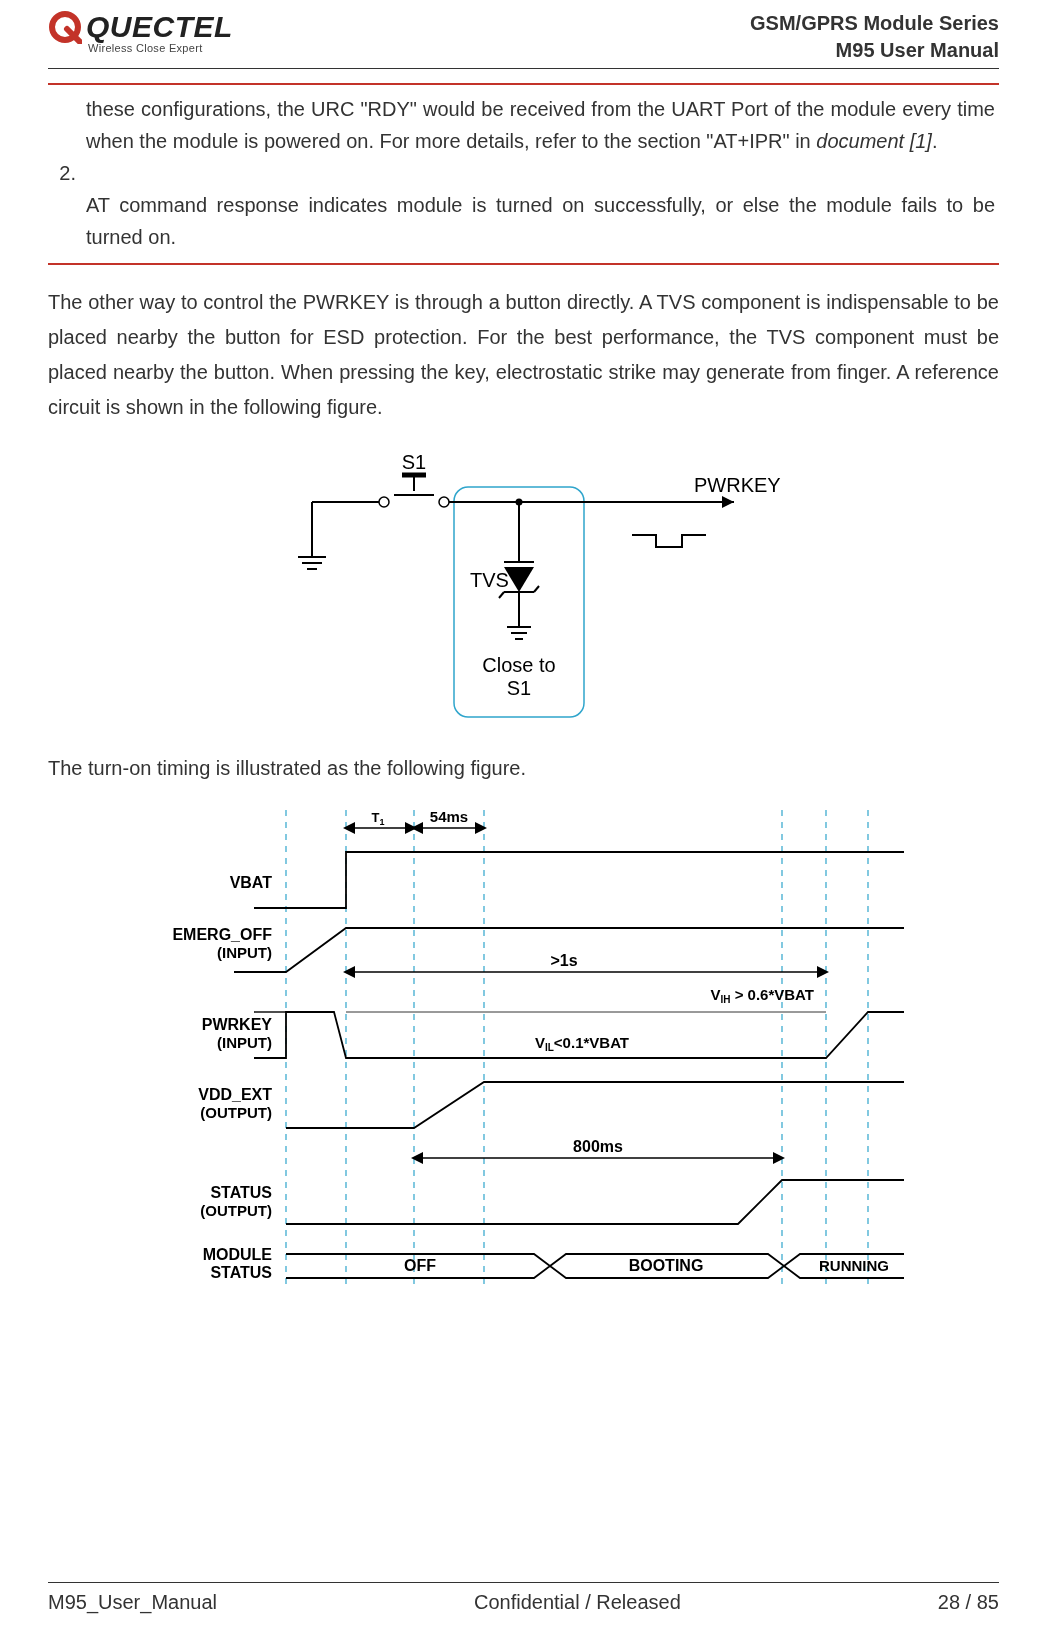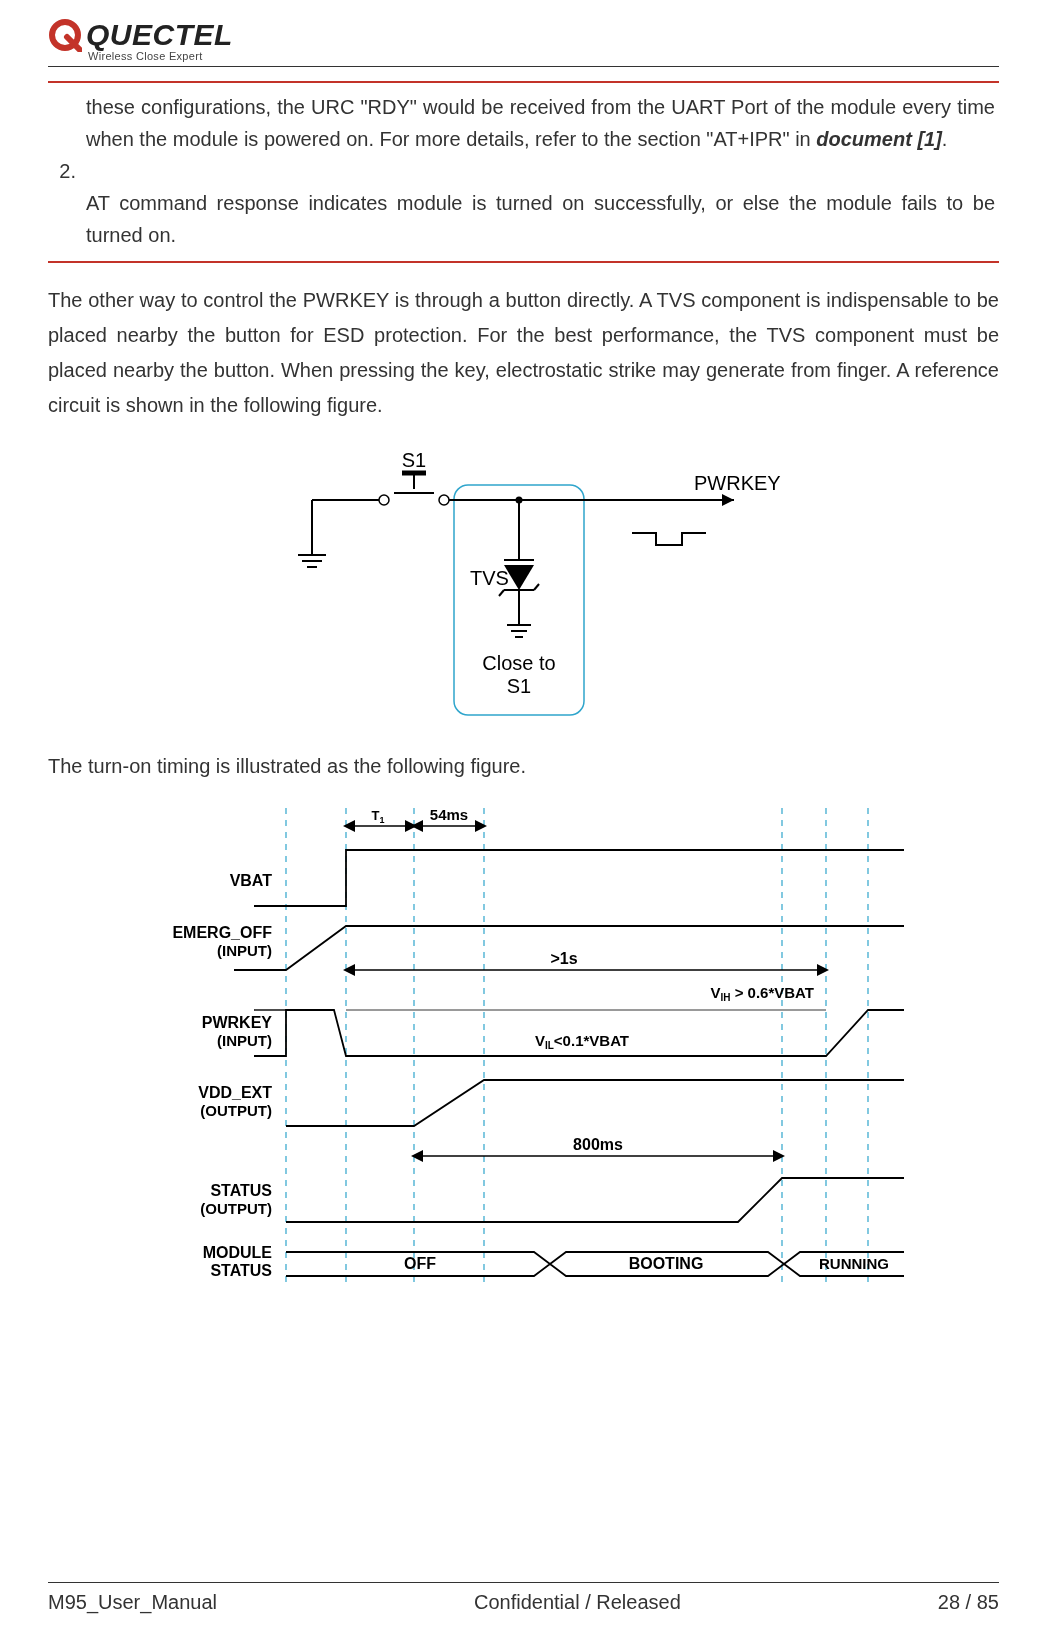--- a/index.html
+++ b/index.html
@@ -9,21 +9,21 @@
     font-family: Arial, Helvetica, sans-serif;
     background: #fff;
     color: #333;
     position: relative;
     padding: 0 48px;
   }
   .header {
     display: flex;
     justify-content: space-between;
     align-items: flex-start;
-    padding-top: 18px;
+    padding-top: 10px;
     padding-bottom: 4px;
     border-bottom: 1.5px solid #333;
     margin-bottom: 14px;
   }
   .logo-block { display: flex; flex-direction: column; }
   .logo-row { display: flex; align-items: center; gap: 4px; }
   .logo-q {
     position: relative; width: 34px; height: 34px;
   }
   .logo-text {
@@ -36,21 +36,21 @@
     letter-spacing: 0.3px;
   }
   .hdr-right { text-align: right; font-weight: bold; font-size: 20px; line-height: 1.35; }
   .note-box {
     border-top: 2.5px solid #c33329;
     border-bottom: 2.5px solid #c33329;
     padding: 8px 4px 10px 4px;
     margin-bottom: 20px;
   }
   .note-text { font-size: 20px; line-height: 1.6; text-align: justify; }
-  .doc-ref { font-weight: bold; font-style: italic; }
+  .doc-ref { font-weight: normal; font-style: italic; }
   .body-para { font-size: 20px; line-height: 1.75; text-align: justify; margin-bottom: 22px; }
   .fig-wrap { text-align: center; }
   .fig1-svg { display: block; margin: 12px auto 24px auto; }
   .fig-caption { font-weight: bold; font-size: 20px; text-align: center; margin: 8px 0 36px 0; }
   .fig2-svg { display:block; margin: 0 auto 10px auto; }
   .footer {
     position: absolute;
     left: 48px; right: 48px; bottom: 24px;
     border-top: 1.5px solid #333;
     padding-top: 8px;
@@ -68,20 +68,24 @@
       <span class="logo-q">
         <svg width="34" height="34" viewBox="0 0 34 34">
           <circle cx="17" cy="17" r="13" fill="none" stroke="#c33329" stroke-width="6"></circle>
           <line x1="19" y1="19" x2="32" y2="32" stroke="#c33329" stroke-width="6" stroke-linecap="round"></line>
         </svg>
       </span>
       <span class="logo-text">QUECTEL</span>
     </div>
     <span class="logo-sub">Wireless Close Expert</span>
   </div>
+  <div class="hdr-right">
+    <div>GSM/GPRS Module Series</div>
+    <div>M95 User Manual</div>
+  </div>
 </div>
 
 <div class="note-box">
   <div class="note-text" style="padding-left:34px;">
     <span>these configurations, the URC "RDY" would be received from the UART Port of the module every time when the module is powered on. For more details, refer to the section "AT+IPR" in </span><span class="doc-ref">document [1]</span><span>.</span>
   </div>
   <div class="note-text" style="display:flex; gap:10px;">
     <span style="width:24px; text-align:right;">2.</span>
     <span style="flex:1; text-align:justify;margin-top:32px;">AT command response indicates module is turned on successfully, or else the module fails to be turned on.</span>
   </div>

